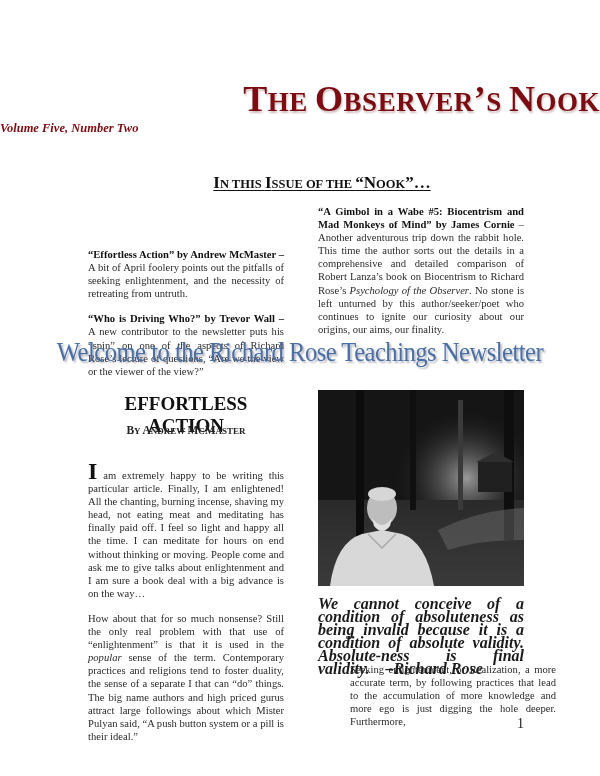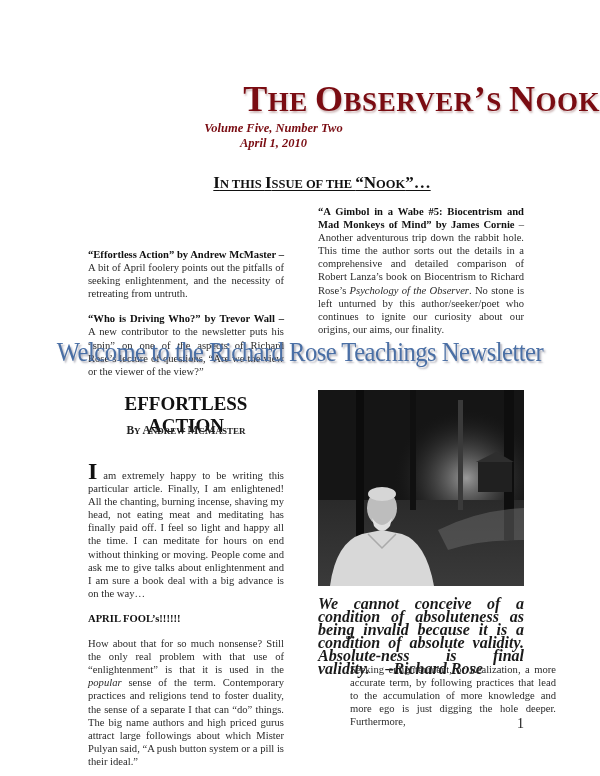--- a/index.html
+++ b/index.html
@@ -6,21 +6,21 @@
   body { width: 600px; height: 776px; position: relative; overflow: hidden;
          font-family: "Liberation Serif", "DejaVu Serif", serif; color: #222; }
   .abs { position: absolute; }
 
   .masthead { left: 0; top: 78px; width: 600px; text-align: right;
     font-family: "Liberation Serif", serif; font-weight: bold; color: #7a0c12;
     font-size: 36px; letter-spacing: 0.5px;
     text-shadow: 1px 2px 2px rgba(120,60,60,0.35); }
   .masthead .sm { font-size: 27px; }
 
-  .vol { left: 0; top: 121px; width: 547px; text-align: center;
+  .vol { left: 0; top: 121px; width: 547px; 
     font-style: italic; font-weight: bold; color: #7a0c12; font-size: 12.5px; line-height: 15px; }
 
   .issue-head { left: 0; top: 173px; width: 600px; text-align: center;
     font-weight: bold; font-size: 17px; color: #111; }
   .issue-head span.u { text-decoration: underline; text-underline-offset: 2px; margin-left: 44px; }
   .issue-head .sm { font-size: 12.5px; }
 
   .col { font-size: 10.6px; line-height: 13.1px; text-align: justify; color: #2a2a2a; }
   .col b { color: #111; }
   .col p { margin: 0 0 12px 0; }
@@ -55,21 +55,20 @@
 </style>
 </head>
 <body>
 
 <div class="abs masthead">
   <span><span>T</span><span class="sm">HE </span></span><span><span>O</span><span class="sm">BSERVER</span></span><span><span>’</span><span class="sm">S </span></span><span><span>N</span><span class="sm">OOK</span></span>
 </div>
 
 <div class="abs vol">
   <div>Volume Five, Number Two</div>
-  <div>April 1, 2010</div>
 </div>
 
 <div class="abs issue-head">
   <span class="u"><span>I</span><span class="sm">N THIS </span><span>I</span><span class="sm">SSUE OF THE </span><span>“N</span><span class="sm">OOK</span><span>”…</span></span>
 </div>
 
 <div class="abs col toc-left">
   <p><b>“Effortless Action” by Andrew McMaster –</b><span> A bit of April foolery points out the pitfalls of seeking enlightenment, and the necessity of retreating from untruth.</span></p>
   <p><b>“Who is Driving Who?” by Trevor Wall –</b><span> A new contributor to the newsletter puts his “spin” on one of the aspects of Richard Rose’s lecture of questions, “Are we the view or the viewer of the view?”</span></p>
 </div>
@@ -80,21 +79,20 @@
 
 <div class="abs banner">Welcome to the Richard Rose Teachings Newsletter</div>
 
 <div class="abs art-title">EFFORTLESS ACTION</div>
 <div class="abs byline">
   <span>B</span><span class="sm">Y </span><span>A</span><span class="sm">NDREW </span><span>M</span><span class="sm">C</span><span>M</span><span class="sm">ASTER</span>
 </div>
 
 <div class="abs col body-left">
   <p><span class="dropcap">I</span><span> am extremely happy to be writing this particular article. Finally, I am enlightened! All the chanting, burning incense, shaving my head, not eating meat and meditating has finally paid off. I feel so light and happy all the time. I can meditate for hours on end without thinking or moving. People come and ask me to give talks about enlightenment and I am sure a book deal with a big advance is on the way…</span></p>
-  <p class="april">APRIL FOOL’s!!!!!!</p>
   <p><span>How about that for so much nonsense? Still the only real problem with that use of “enlightenment” is that it is used in the </span><i>popular</i><span> sense of the term. Contemporary practices and religions tend to foster duality, the sense of a separate I that can “do” things. The big name authors and high priced gurus attract large followings about which Mister Pulyan said, “A push button system or a pill is their ideal.”</span></p>
 </div>
 
 <div class="abs photo" title="Photo of Richard Rose standing on a wooded path">
   <svg width="206" height="196" viewBox="0 0 206 196">
     <defs>
       <radialGradient id="lightpath" cx="0.72" cy="0.45" r="0.35">
         <stop offset="0" stop-color="#9a9a9a"></stop>
         <stop offset="1" stop-color="#1c1c1c" stop-opacity="0"></stop>
       </radialGradient>

